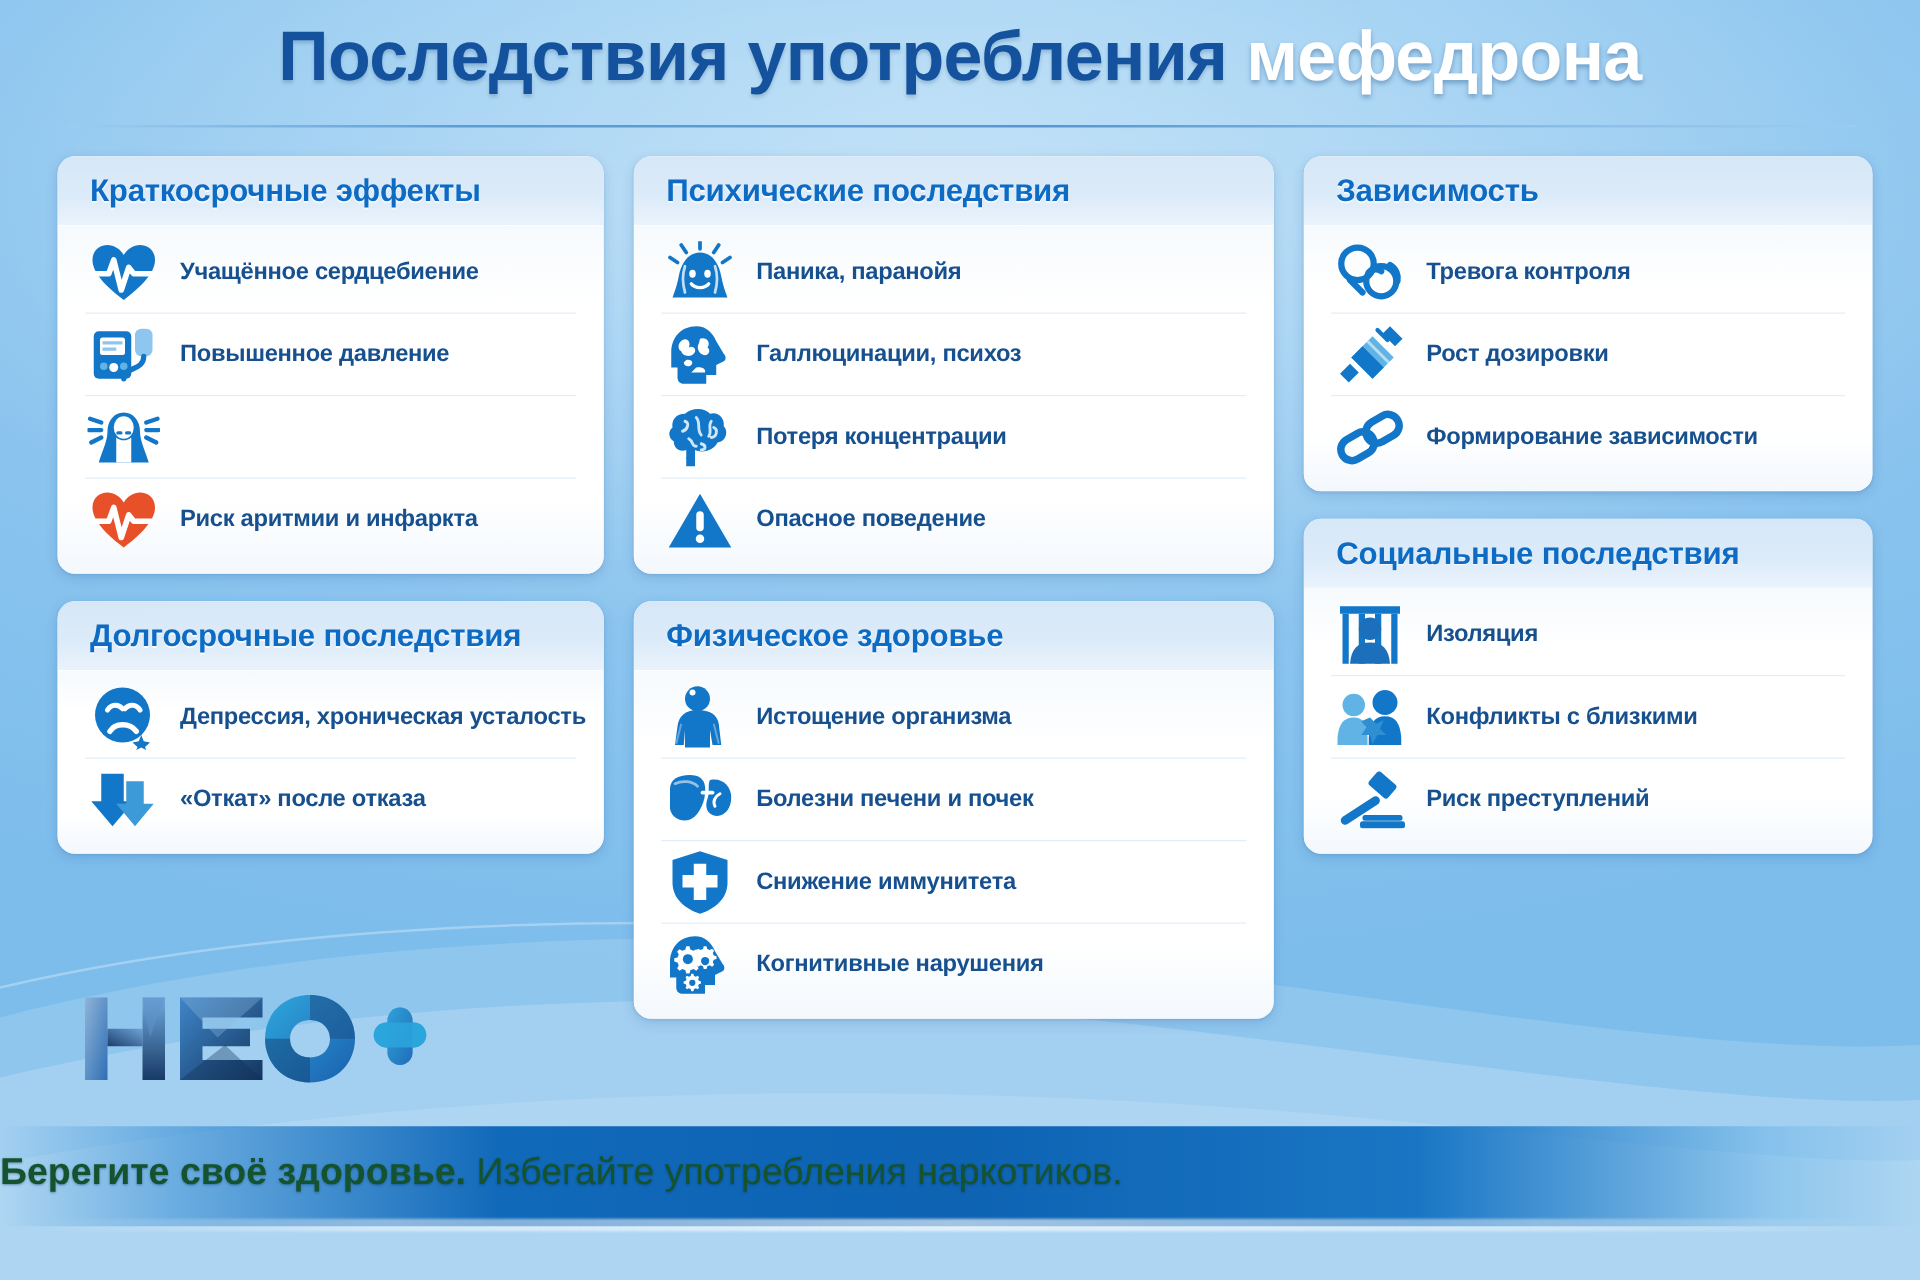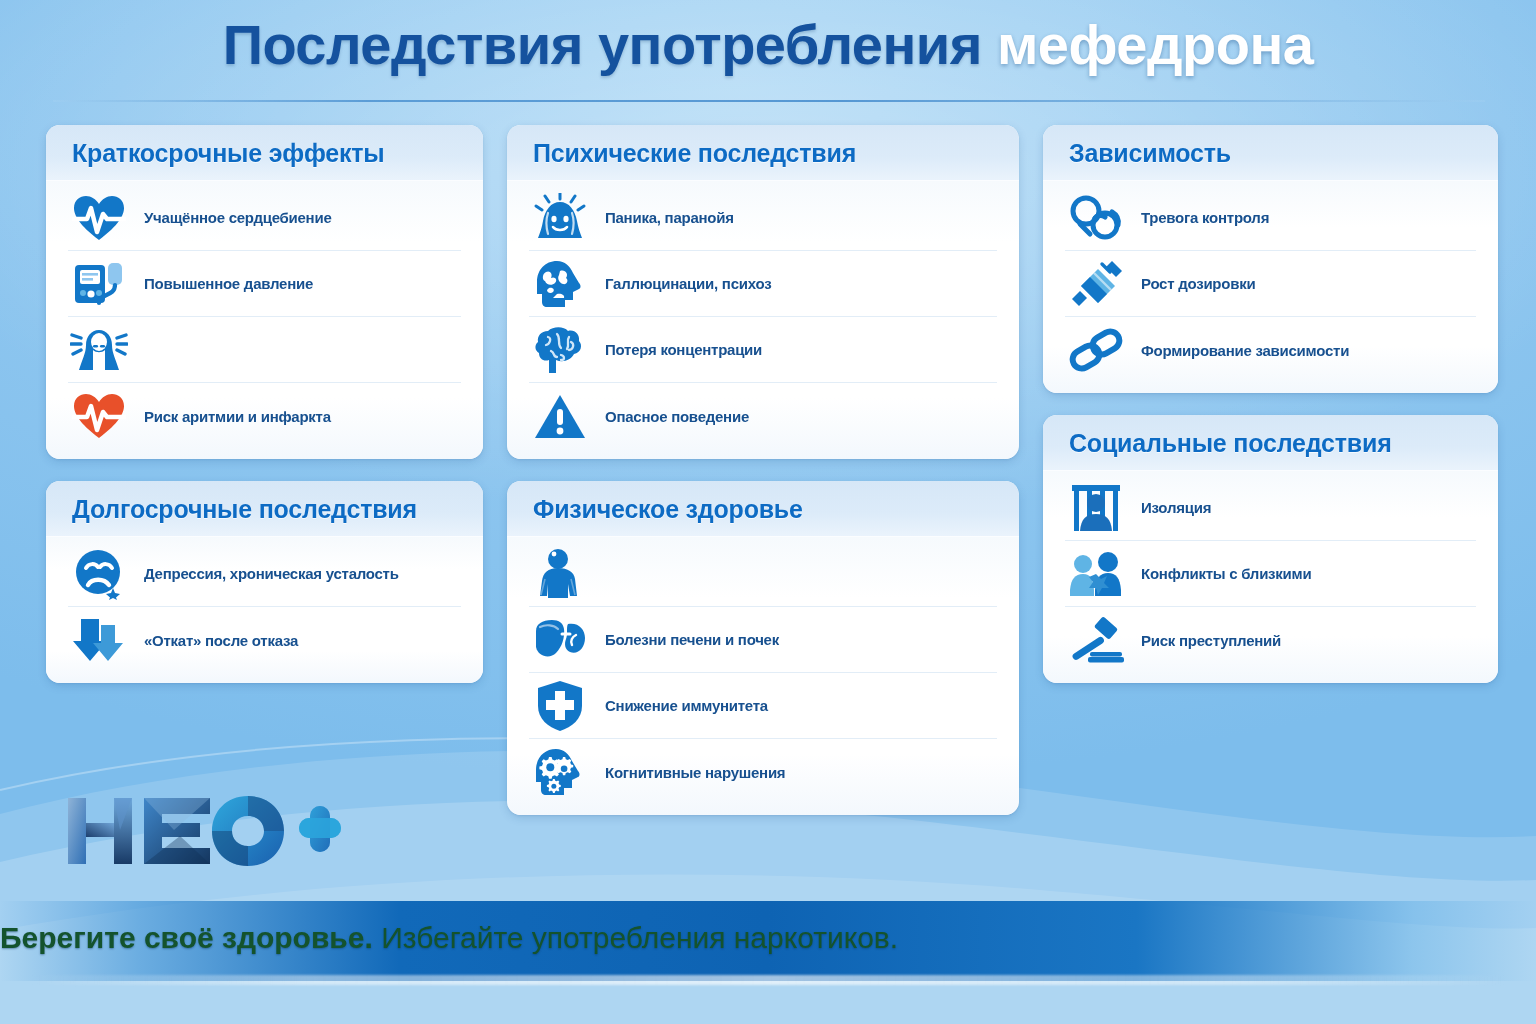--- a/index.html
+++ b/index.html
@@ -76,21 +76,21 @@
     min-height:66px;
     border-bottom:1px solid #e2edf7;
   }
   .row:last-child{border-bottom:none;}
   .row-ico{
     flex:0 0 62px;width:62px;height:60px;
     display:flex;align-items:center;justify-content:center;
   }
   .row-ico svg{display:block;}
   .row-label{
-    font-size:15px;color:#17508f;font-weight:600;
+    font-size:19px;color:#17508f;font-weight:600;
     letter-spacing:-.25px;white-space:nowrap;
   }
 
   
   .logo{
     position:absolute;left:62px;top:792px;
     width:280px;height:78px;
   }
 
   
@@ -311,20 +311,21 @@
 
         <div class="row">
           <span class="row-ico">
             <svg width="52" height="52" viewBox="0 0 52 52">
               <circle cx="24" cy="11" r="10" fill="#1277c8"></circle>
               <circle cx="20" cy="6" r="2.4" fill="#ffffff"></circle>
               <path d="M24,20 C14,20 9,25 8,33 L6,48 L13,48 L14,36 L14,50 L34,50 L34,36 L36,48 L43,48 L41,31 C40,24 34,20 24,20 Z" fill="#1277c8"></path>
               <path d="M11,31 L7,47 M37,31 L41,47" stroke="#ffffff" stroke-width="1.6" opacity=".35" fill="none"></path>
             </svg>
           </span>
+          <span class="row-label">Истощение организма</span>
         </div>
 
         <div class="row">
           <span class="row-ico">
             <svg width="56" height="46" viewBox="0 0 56 46">
               <path d="M4,14 C4,7 10,3 20,3 C27,3 31,6 32,12 C33,20 30,30 24,36 C18,42 6,40 4,30 Z" fill="#1277c8"></path>
               <path d="M8,10 C14,7 22,8 26,12" fill="none" stroke="#ffffff" stroke-width="2.2" stroke-linecap="round" opacity=".55"></path>
               <path d="M36,7 C46,5 53,12 53,21 C53,31 46,38 38,35 C33,33 32,27 34,22 C36,17 34,10 36,7 Z" fill="#1277c8"></path>
               <path d="M44,18 C40,20 38,24 40,28" fill="none" stroke="#ffffff" stroke-width="2.4" stroke-linecap="round"></path>
               <path d="M30,17 L38,17" stroke="#ffffff" stroke-width="3" stroke-linecap="round"></path>

